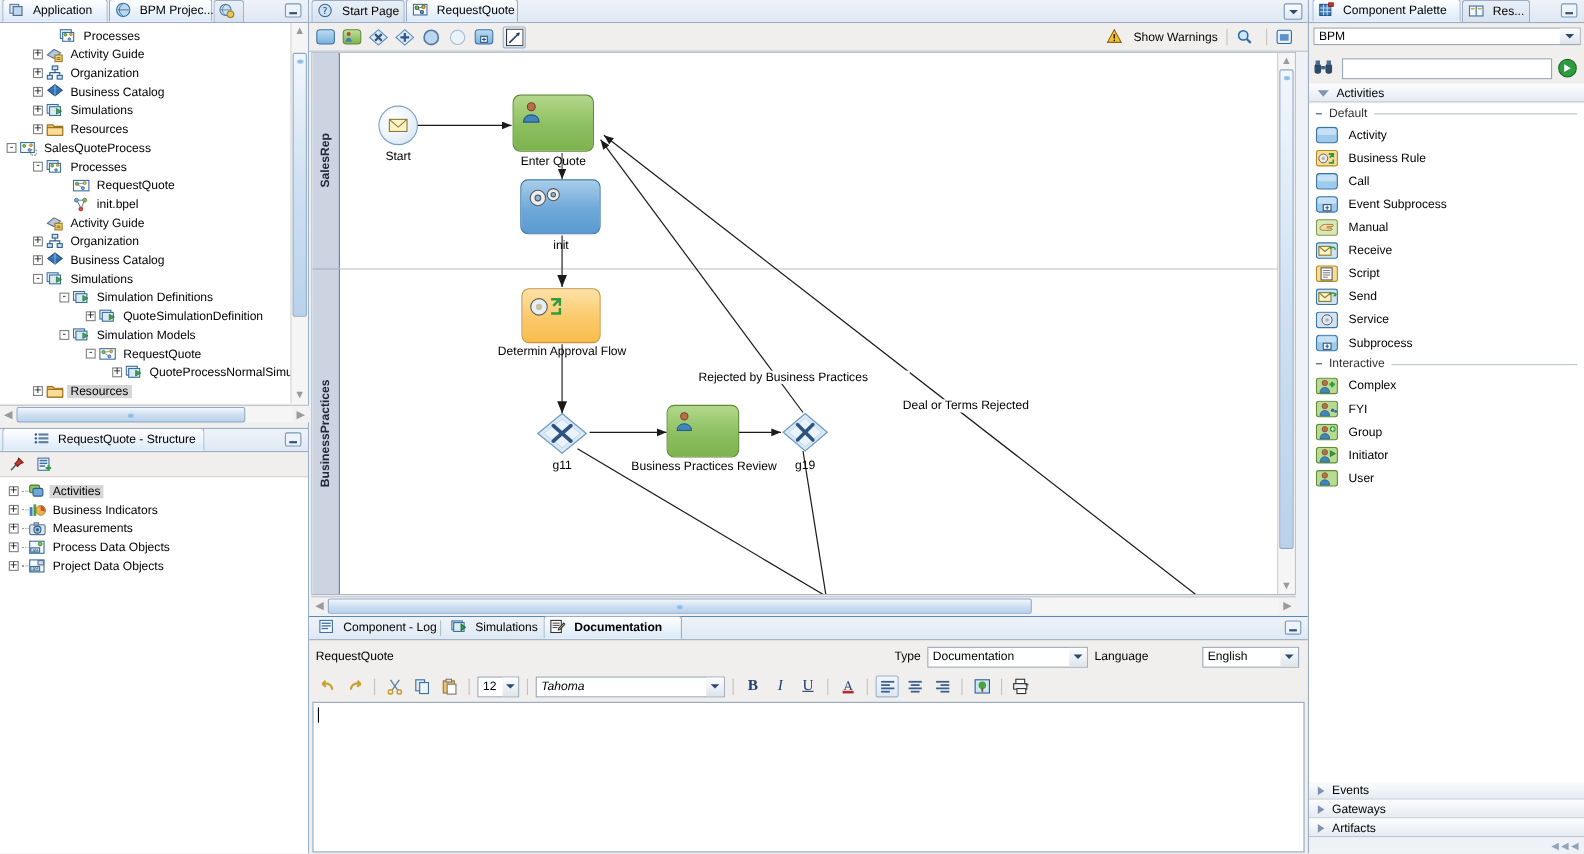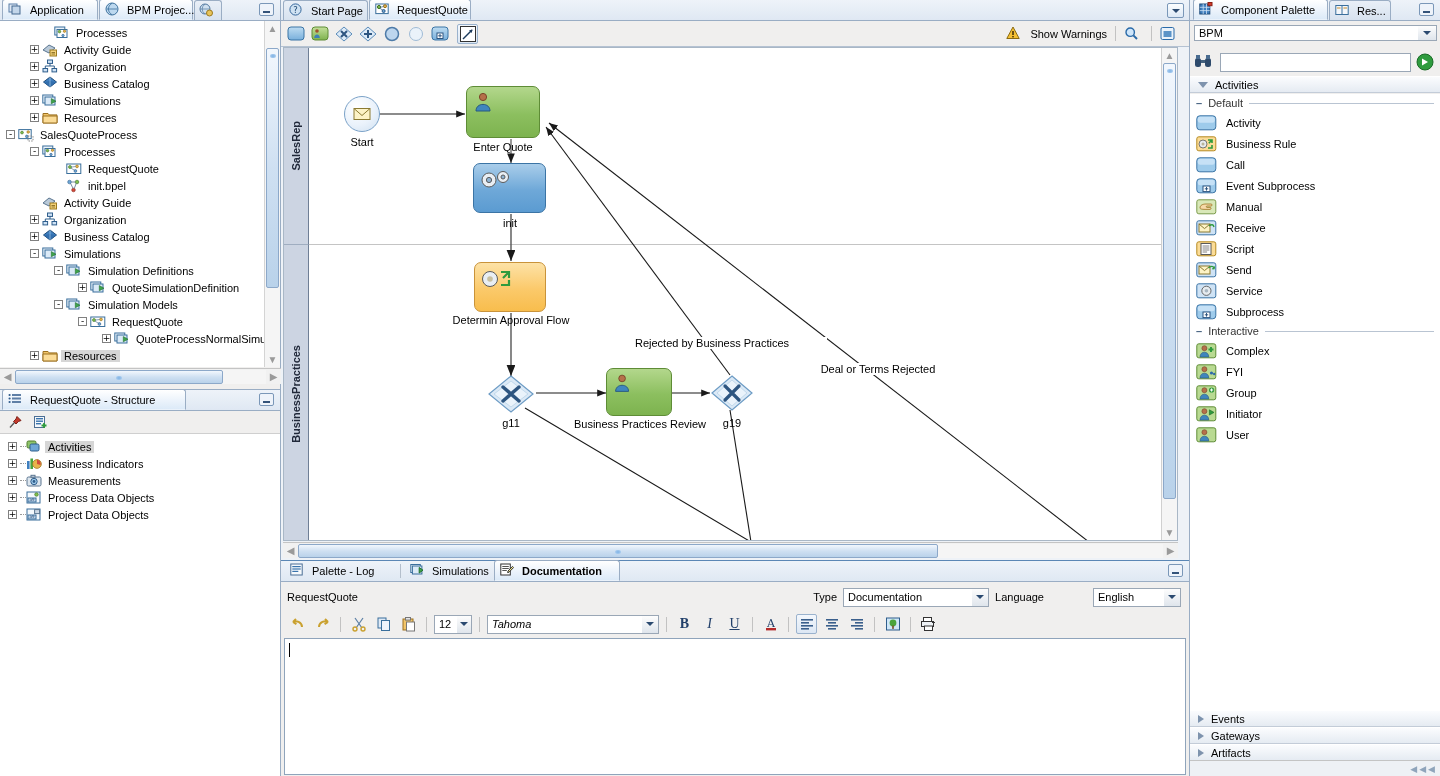--- a/index.html
+++ b/index.html
@@ -402,21 +402,21 @@
         <div class="sb-thumb" style="left:0;width:208px;">
             <div class="grip"></div>
           </div>
       </div>
       <div class="sb-arrow">▶</div>
     </div>
   </div>
 
   <div class="panel" style="left:0;top:389px;width:281px;height:387px;border-right:1px solid #9aadc4;border-top:1px solid #9aadc4;">
     <div class="tabstrip" style="padding-left:2px;">
-      <div class="tab active" style="width:184px;">
+      <div class="tab active" style="width:184px;justify-content:flex-end;">
         <span class="ic">
           <svg width="14" height="14" viewBox="0 0 14 14">
             <rect x="4" y="2" width="9" height="2" fill="#5f7fa6"></rect>
             <rect x="4" y="5.5" width="9" height="2" fill="#5f7fa6"></rect>
             <rect x="4" y="9" width="9" height="2" fill="#5f7fa6"></rect>
             <circle cx="1.6" cy="3" r="1.1" fill="#2e5b8c"></circle>
               <circle cx="1.6" cy="6.5" r="1.1" fill="#2e5b8c"></circle>
             <circle cx="1.6" cy="10" r="1.1" fill="#2e5b8c"></circle>
           </svg>
         </span>
@@ -760,21 +760,21 @@
     <div class="tabstrip" style="padding-left:4px;background:linear-gradient(to bottom,#eef3f9,#dfe8f3);">
       <div class="tab plain" style="width:110px;border:none;background:transparent;">
         <span class="ic">
           <svg width="13" height="13" viewBox="0 0 13 13">
               <rect x="0.8" y="1" width="11.4" height="11" fill="#f6f9fc" stroke="#4a6e95"></rect>
             <rect x="2.3" y="3" width="8.4" height="1.2" fill="#3a74ad"></rect>
               <rect x="2.3" y="5.4" width="8.4" height="1.2" fill="#3a74ad"></rect>
             <rect x="2.3" y="7.8" width="6" height="1.2" fill="#3a74ad"></rect>
             </svg>
         </span>
-        <span>Palette - Log</span>
+        <span>Component - Log</span>
       </div>
       <div style="width:1px;height:14px;background:#b4bfcc;align-self:center;margin:0 4px;"></div>
       <div class="tab plain" style="width:88px;border:none;background:transparent;">
         <span class="ic">
           <svg width="14" height="13" viewBox="0 0 14 13">
               <rect x="0.8" y="1.5" width="9.5" height="8" fill="#eaf2fa" stroke="#3a6f9c"></rect>
             <rect x="2.4" y="3" width="9.5" height="8" fill="#dbeaf7" stroke="#3a6f9c"></rect>
             <path d="M9.2 4.5 L13 7.2 L9.2 10 Z" fill="#3fa34d" stroke="#21702c"></path>
             </svg>
         </span>

